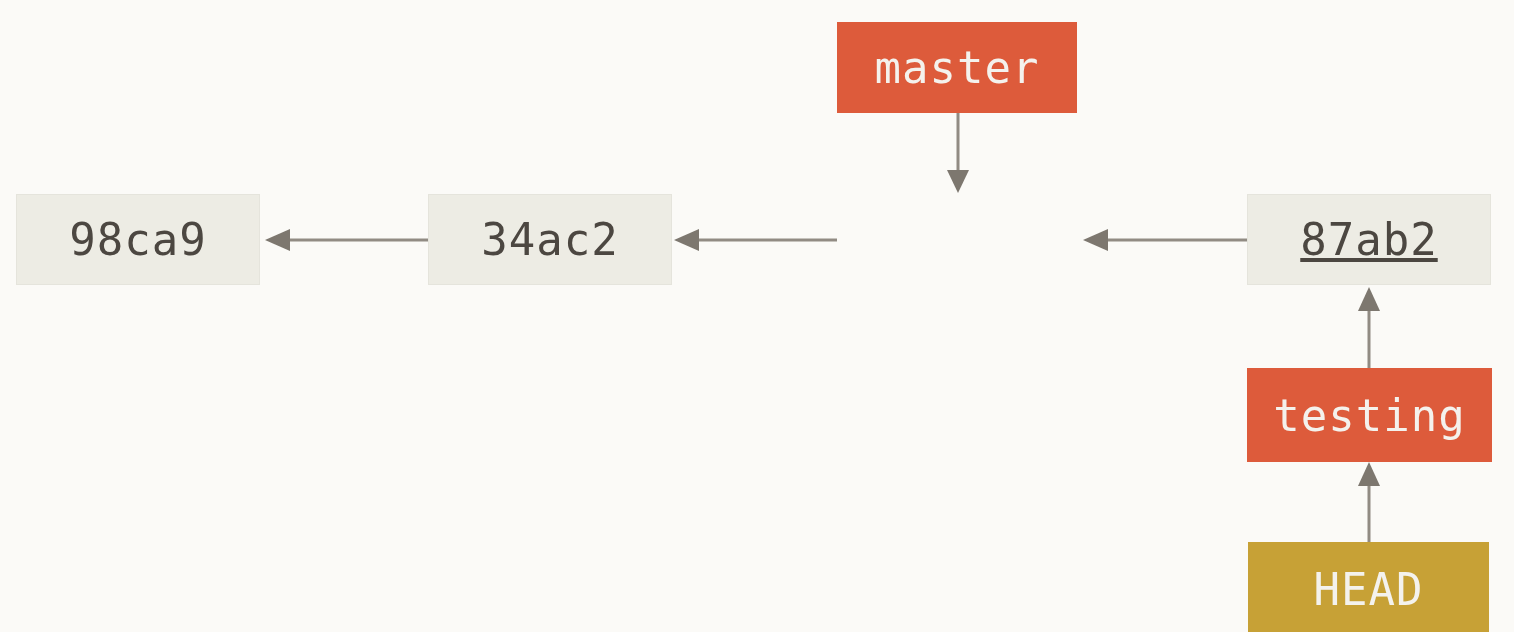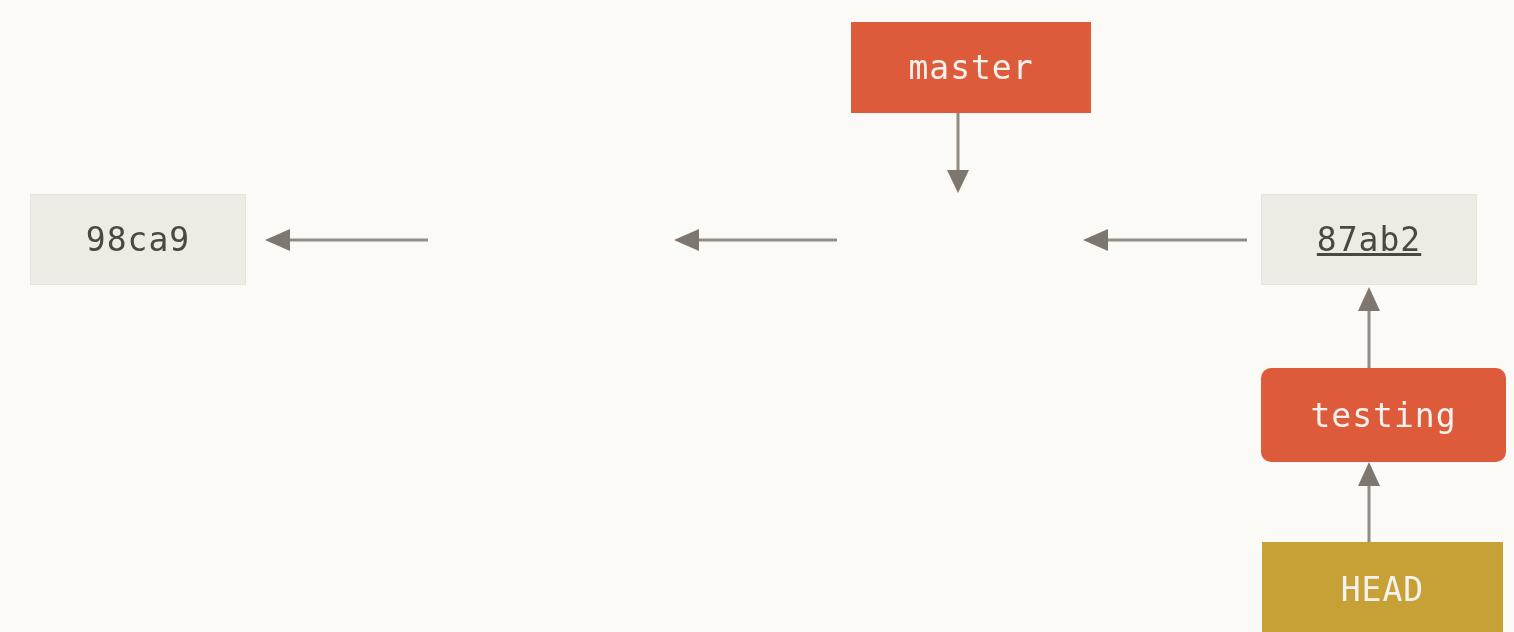--- a/index.html
+++ b/index.html
@@ -19,27 +19,26 @@
     background: var(--background);
     font-family: "DejaVu Sans Mono", "Liberation Mono", monospace;
   }
   #stage { position: relative; width: 1514px; height: 632px; }
   #arrow-layer { position: absolute; left: 0; top: 0; pointer-events: none; }
   #arrow-layer line { stroke: var(--arrow-line); stroke-width: 3; }
   #arrow-layer polygon { fill: var(--arrow-head); }
   .box {
     position: absolute;
     display: flex; align-items: center; justify-content: center;
-    font-size: 33px;
+    font-size: 44px;
     letter-spacing: 1px;
     box-sizing: border-box;
-    margin-left: 14px;
   }
   .commit {
-    width: 216px; height: 91px;
+    width: 244px; height: 91px;
     background: var(--commit-fill);
     color: var(--commit-text);
     border: 1px solid rgba(0,0,0,0.03);
   }
   .branch {
     background: var(--branch-red);
     color: var(--label-text);
   }
   .head {
     background: var(--head-gold);
@@ -80,28 +79,31 @@
 
     <g>
       <line x1="1369" y1="542" x2="1369" y2="485"></line>
       <polygon points="1369,462 1358,486 1380,486"></polygon>
     </g>
   </svg>
 
   <div class="box commit" style="left:16px; top:194px;">
     <span>98ca9</span>
   </div>
+  <div class="box commit" style="left:428px; top:194px;">
+    <span>34ac2</span>
+  </div>
   <div class="box commit" style="left:1247px; top:194px;text-decoration:underline;">
     <span>87ab2</span>
   </div>
 
   <div class="box branch" style="left:837px; top:22px; width:240px; height:91px;">
     <span>master</span>
   </div>
-  <div class="box branch" style="left:1247px; top:368px; width:245px; height:94px;border-radius:10px;">
+  <div class="box branch" style="left:1247px; top:368px; width:245px; height:94px;">
     <span>testing</span>
   </div>
 
   <div class="box head" style="left:1248px; top:542px; width:241px; height:95px;">
     <span>HEAD</span>
   </div>
 
 </div>
 
 </body></html>

